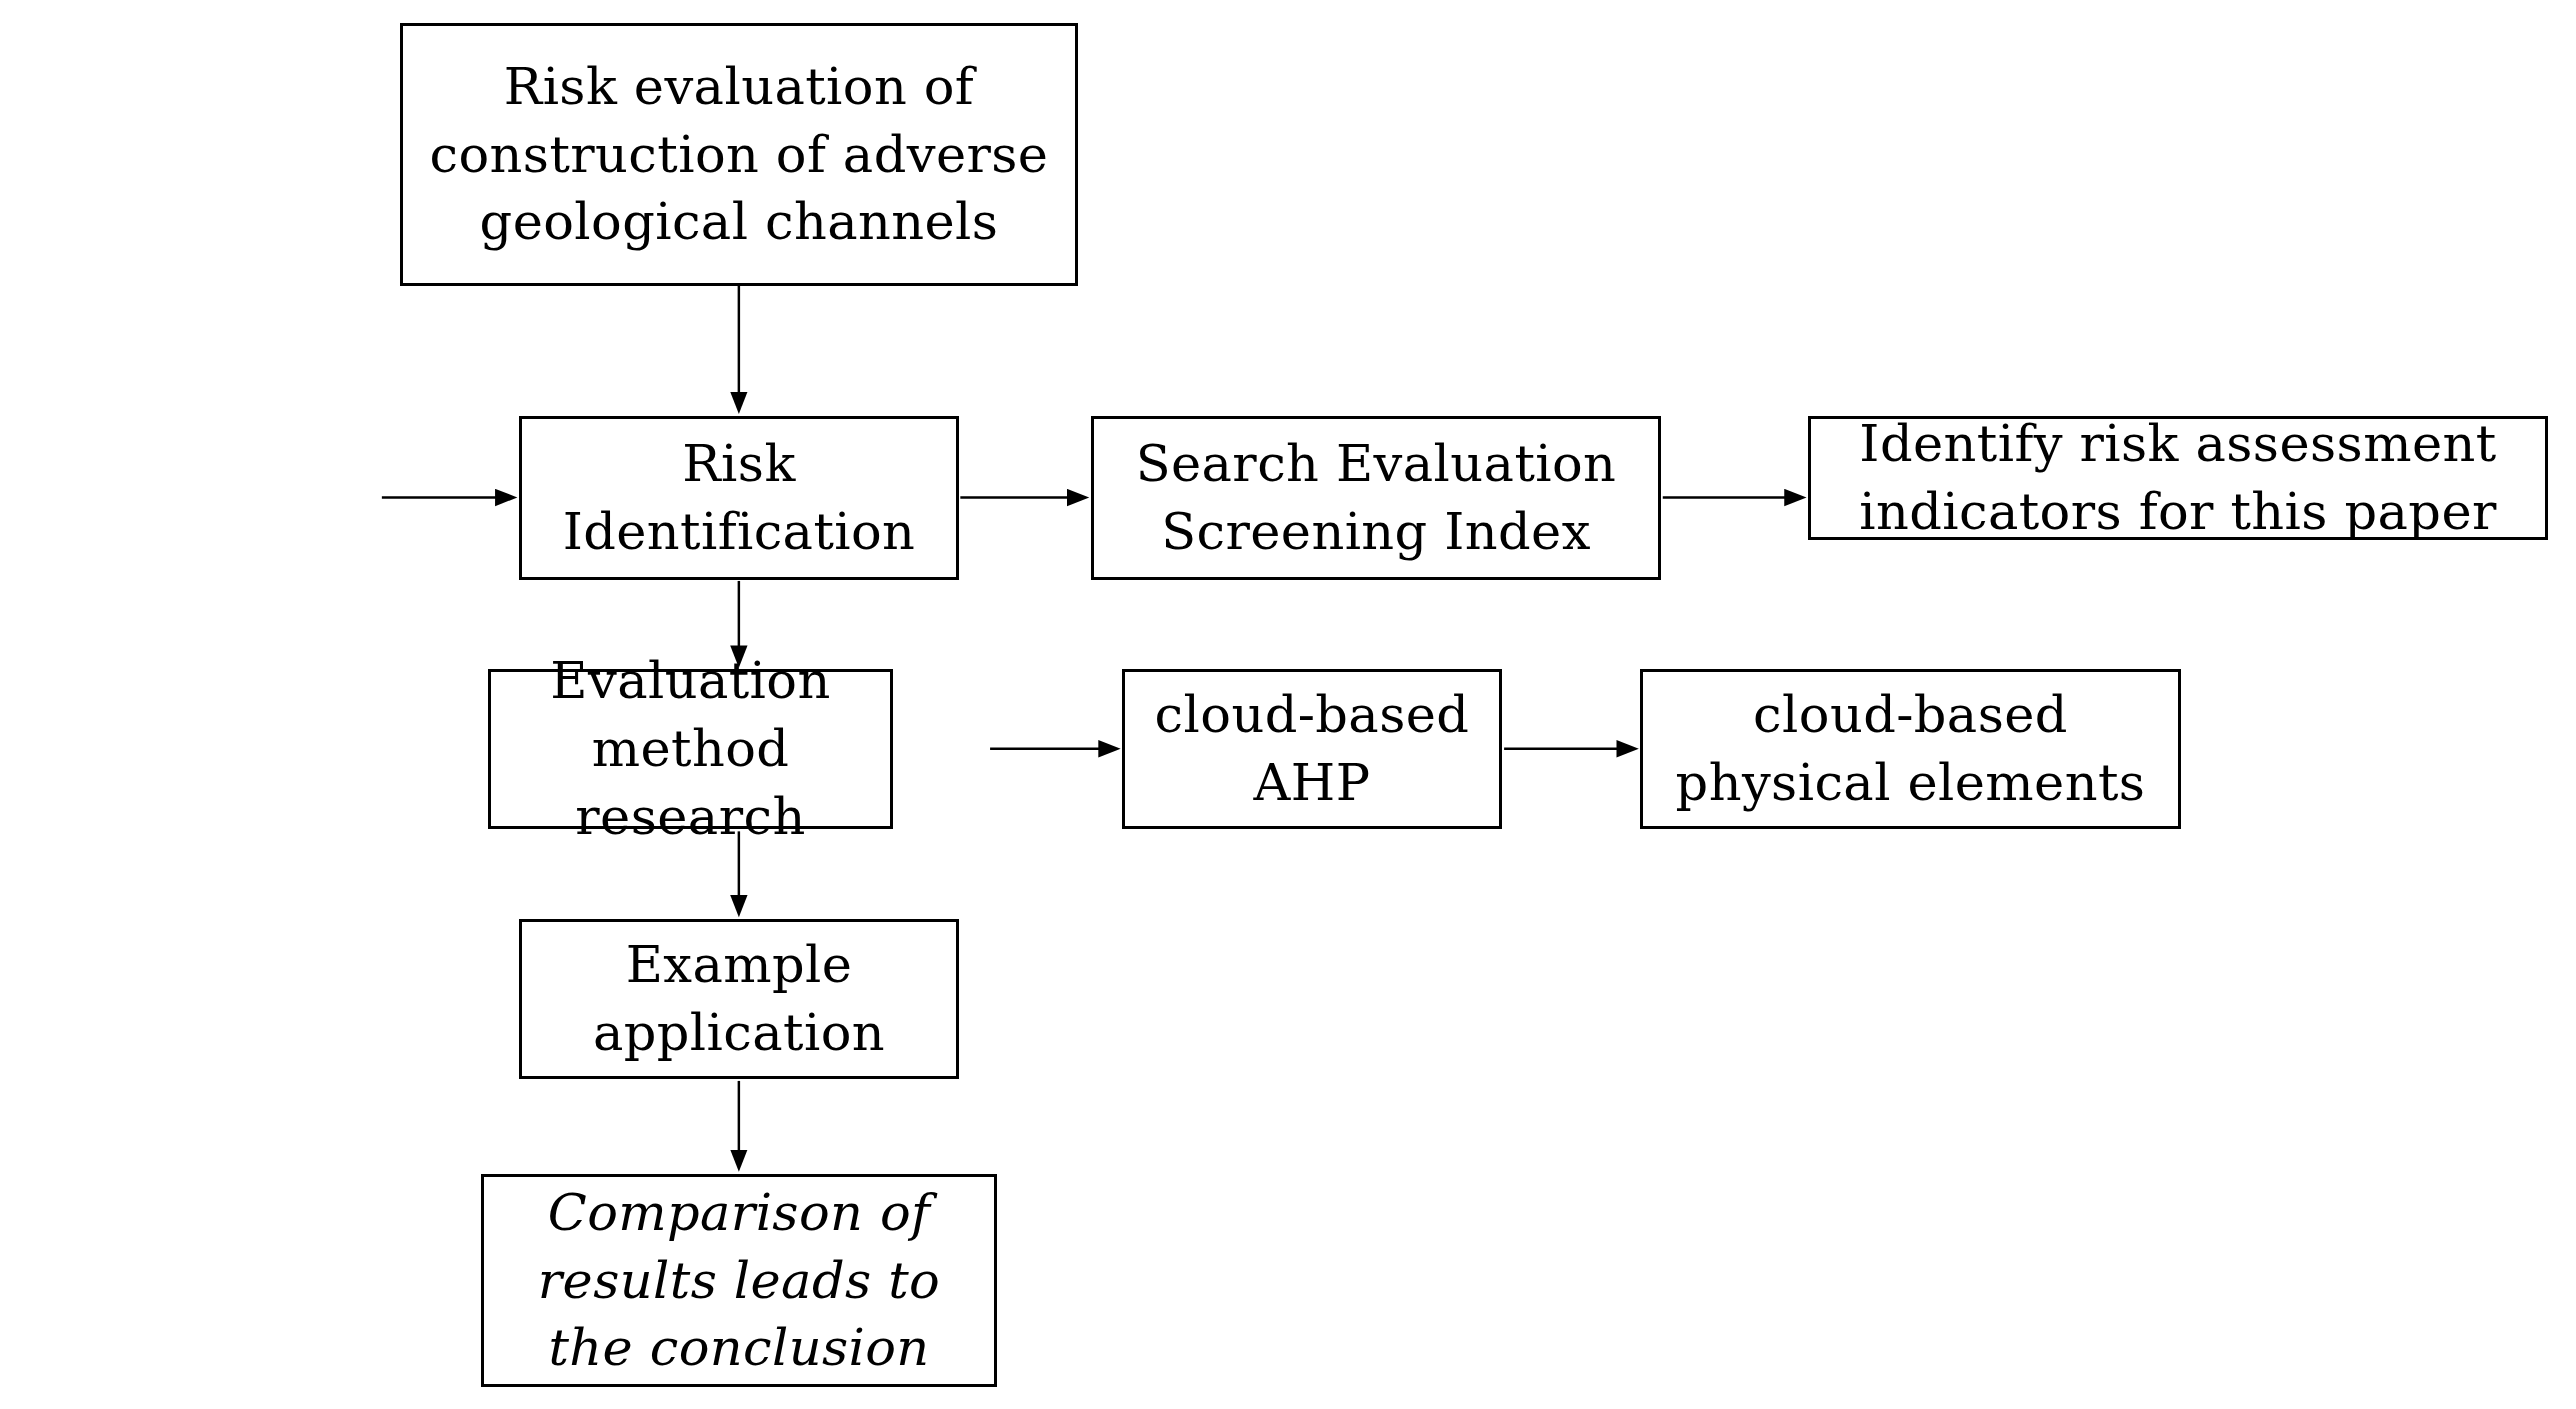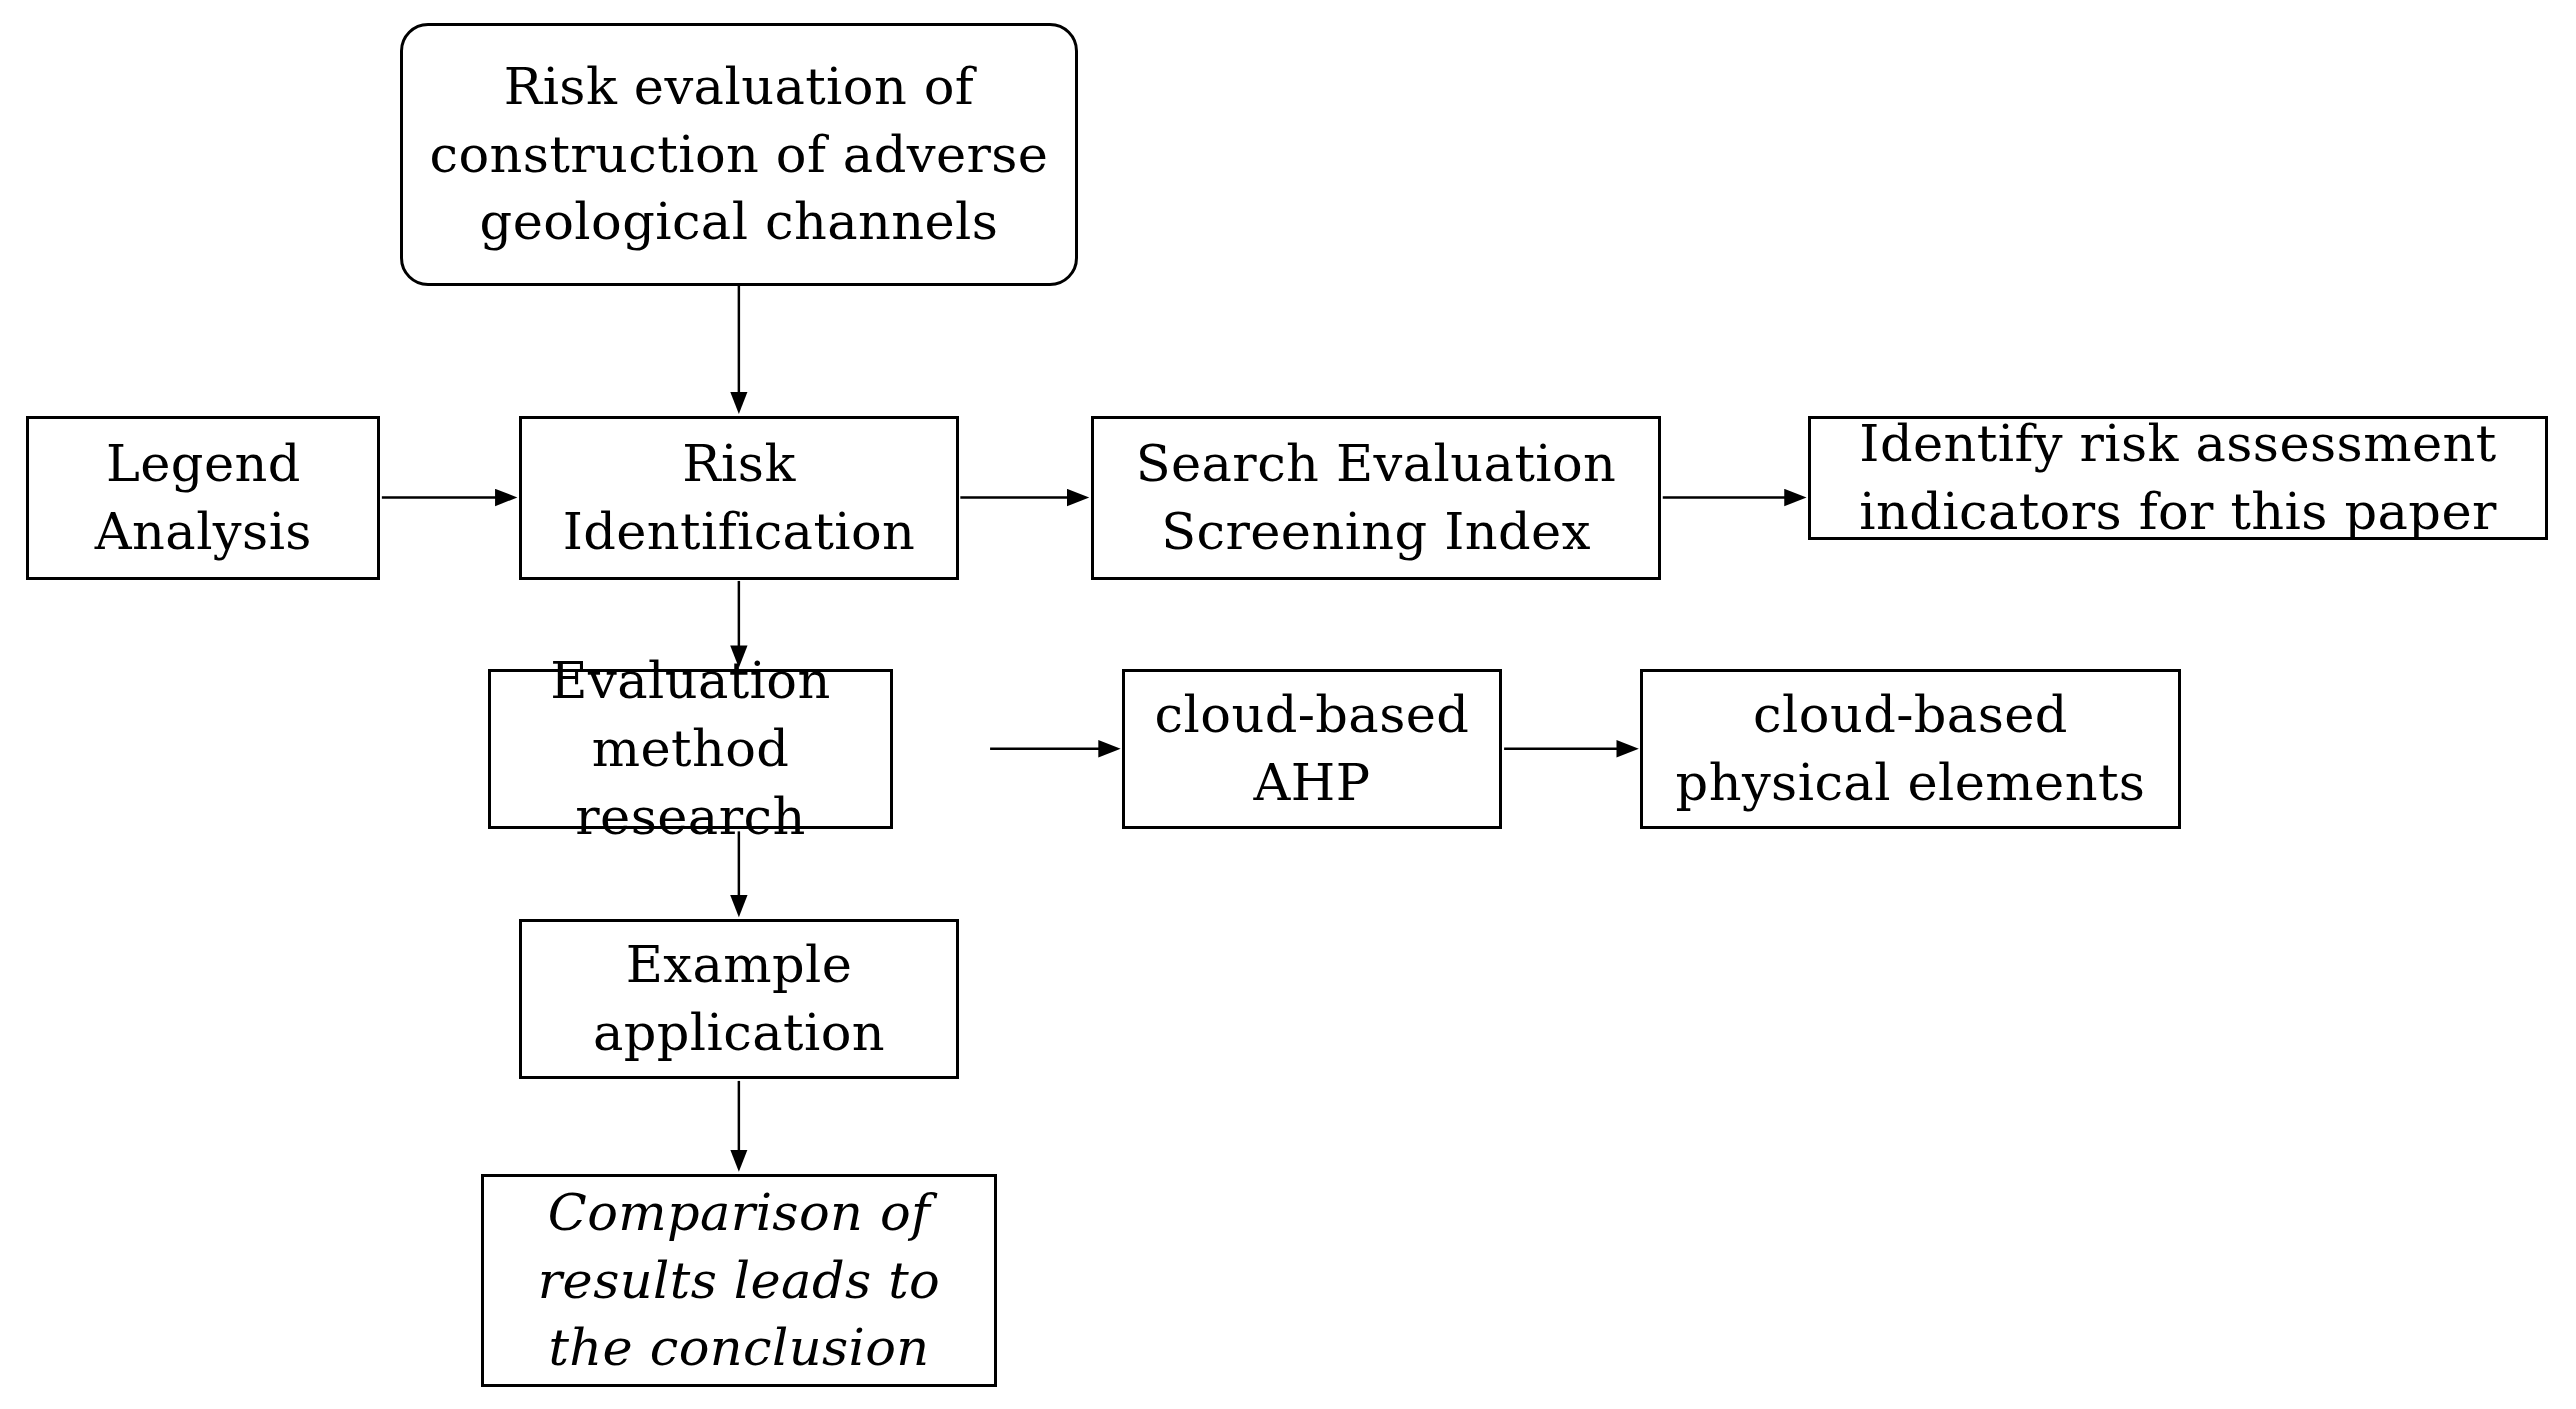--- a/index.html
+++ b/index.html
@@ -32,21 +32,21 @@
     display: flex;
     align-items: center;
     justify-content: center;
     text-align: center;
     white-space: pre-line;
     font-size: 51px;
     line-height: 1.33;
     letter-spacing: 0.4px;
   }
   
-  .n-top        { left: 400px;  top: 23px;   width: 678px; height: 263px; border-radius: 28px; }
+  .n-top        { left: 400px;  top: 23px;   width: 678px; height: 263px; }
   .n-legend     { left: 26.4px;   top: 416px;  width: 354px; height: 164px; }
   .n-risk       { left: 519px;  top: 416px;  width: 440px; height: 164px; text-align: center; }
   .n-search     { left: 1091px; top: 416px;  width: 570px; height: 164px; }
   .n-identify   { left: 1808px; top: 416px;  width: 740px; height: 124px; }
   .n-eval       { left: 488px;  top: 669px;  width: 405px; height: 160px; }
   .n-ahp        { left: 1122px; top: 669px;  width: 380px; height: 160px; }
   .n-phys       { left: 1640px; top: 669px;  width: 541px; height: 160px; }
   .n-example    { left: 519px;  top: 919px; width: 440px; height: 160px; }
   .n-comparison { left: 481px;  top: 1174px; width: 516px; height: 213px; font-style: italic; }
 </style>
@@ -78,22 +78,20 @@
 
     <line x1="894" y1="1006" x2="894" y2="1104" stroke="#000000" stroke-width="3" marker-end="url(#arrowhead)"></line>
 
     <line x1="894" y1="1308" x2="894" y2="1412" stroke="#000000" stroke-width="3" marker-end="url(#arrowhead)"></line>
   </svg>
 
   <div class="node n-top">Risk evaluation of
 construction of adverse
 geological channels</div>
 
-  <div class="node n-legend">Legend
-Analysis</div>
 
   <div class="node n-risk">Risk
 Identification</div>
 
   <div class="node n-search">Search Evaluation
 Screening Index</div>
 
   <div class="node n-identify">Identify risk assessment
 indicators for this paper</div>
 

